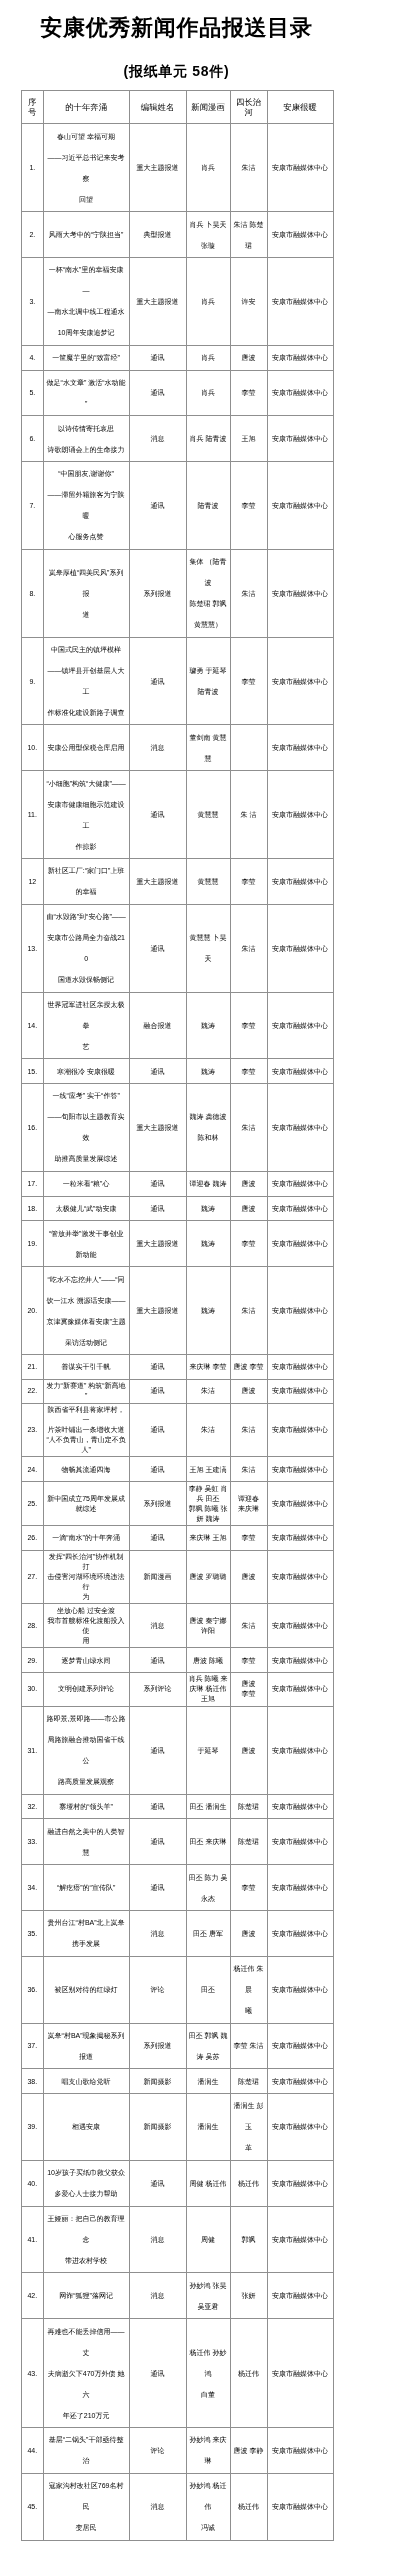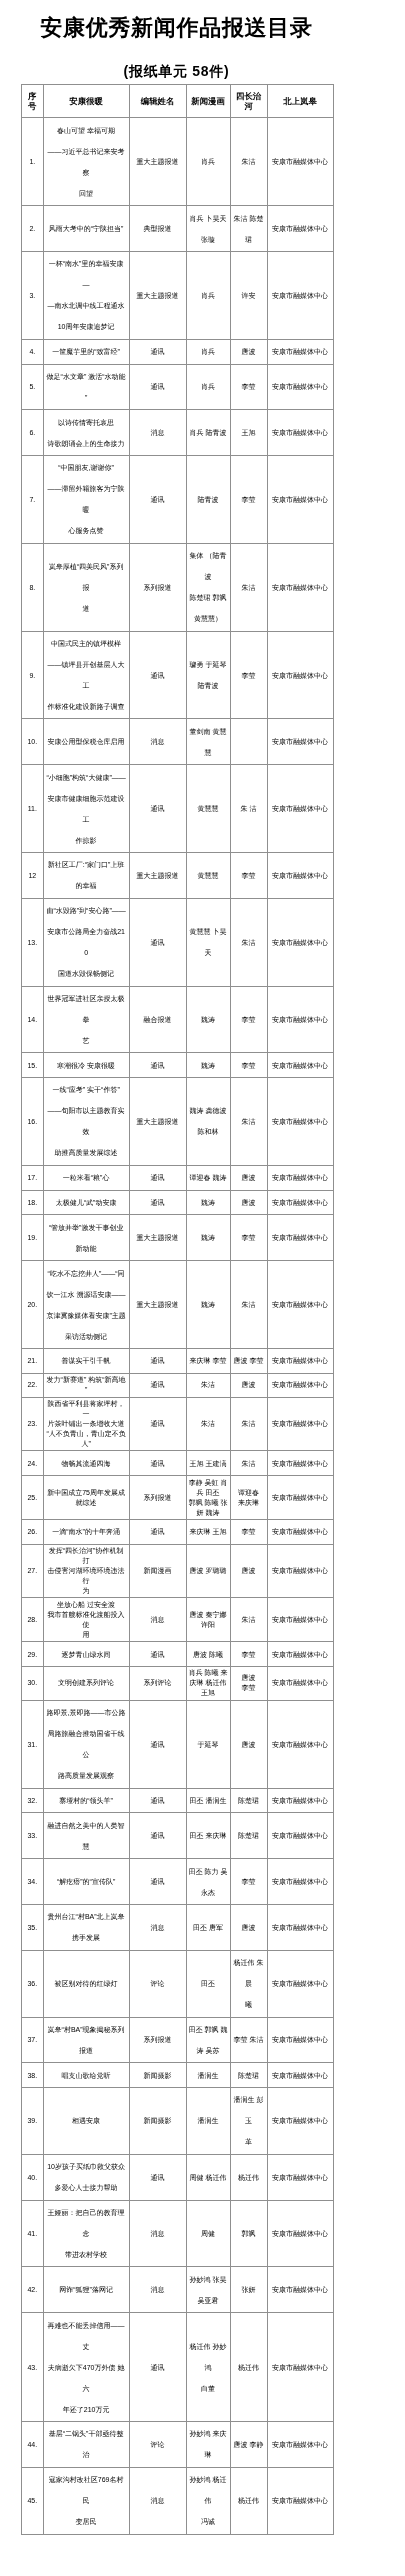--- a/index.html
+++ b/index.html
@@ -23,21 +23,21 @@
   .doc-title {
     margin: 0;
     padding-top: 13.5px;
     font-size: 22px;
     font-weight: 700;
     letter-spacing: 0.7px;
     line-height: 1.25;
   }
   .doc-subtitle {
     margin-top: 21.6px;
-    margin-bottom: 3px;
+    margin-bottom: 9px;
     font-size: 14px;
     font-weight: 700;
     letter-spacing: 0.7px;
   }
   table.works {
     table-layout: fixed;
     width: 311px;
     border-collapse: collapse;
   }
   table.works col.c-no   { width: 21.6px; }
@@ -49,21 +49,21 @@
   table.works th, table.works td {
     border: 0.7px solid #8f8f8f;
     text-align: center;
     vertical-align: middle;
     padding: 1.4px 2px;
     overflow: hidden;
   }
   table.works th {
     height: 30px;
     font-size: 8.4px;
-    font-weight: 700;
+    font-weight: 400;
     line-height: 1.2;
   }
   table.works td {
     font-size: 7px;
     line-height: 21px;
     white-space: pre-line;
     word-break: break-all;
   }
   table.works td.org {
     white-space: nowrap;
@@ -85,25 +85,25 @@
         <col class="c-no">
           <col class="c-title">
           <col class="c-cat">
           <col class="c-auth">
           <col class="c-ed">
           <col class="c-org">
       </colgroup>
       <thead>
         <tr>
           <th>序号</th>
-          <th>安康很暖</th>
+          <th>的十年奔涌</th>
           <th>编辑姓名</th>
           <th>新闻漫画</th>
           <th>四长治河</th>
-          <th>北上岚皋</th>
+          <th>安康很暖</th>
         </tr>
       </thead>
       <tbody>
           <tr>
             <td>1.</td>
             <td>春山可望 幸福可期
 ——习近平总书记来安考察
 回望</td>
             <td>重大主题报道</td>
             <td>肖兵</td>

